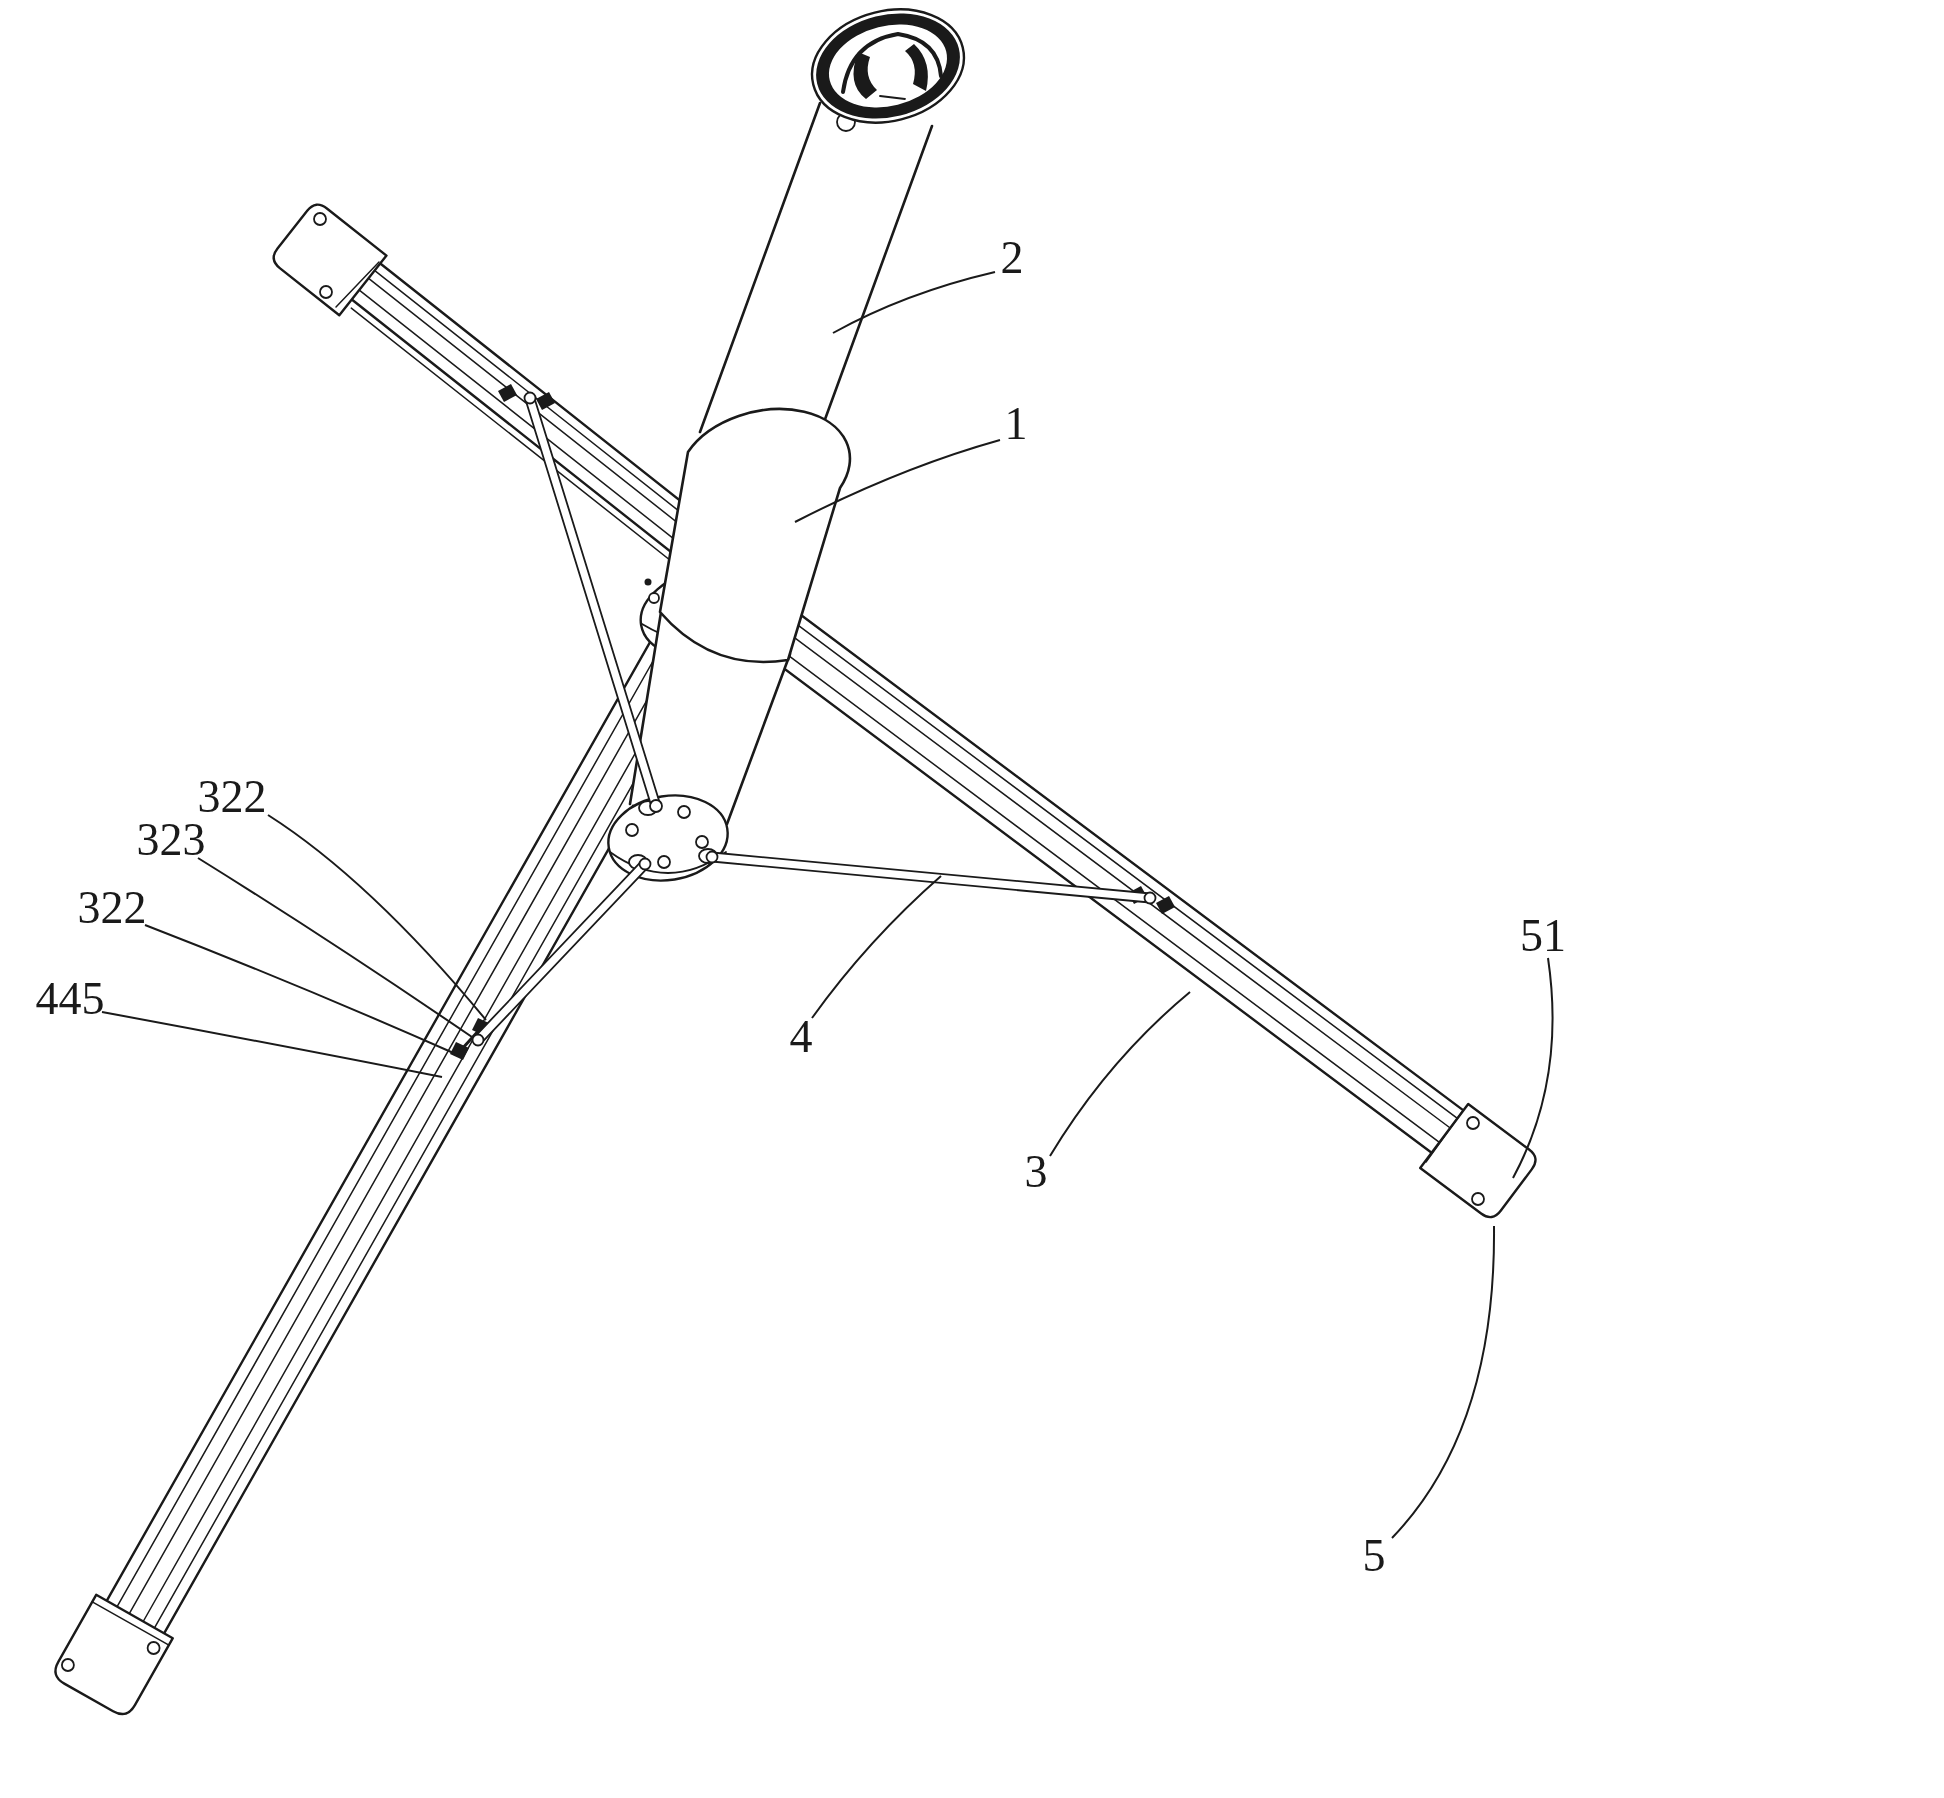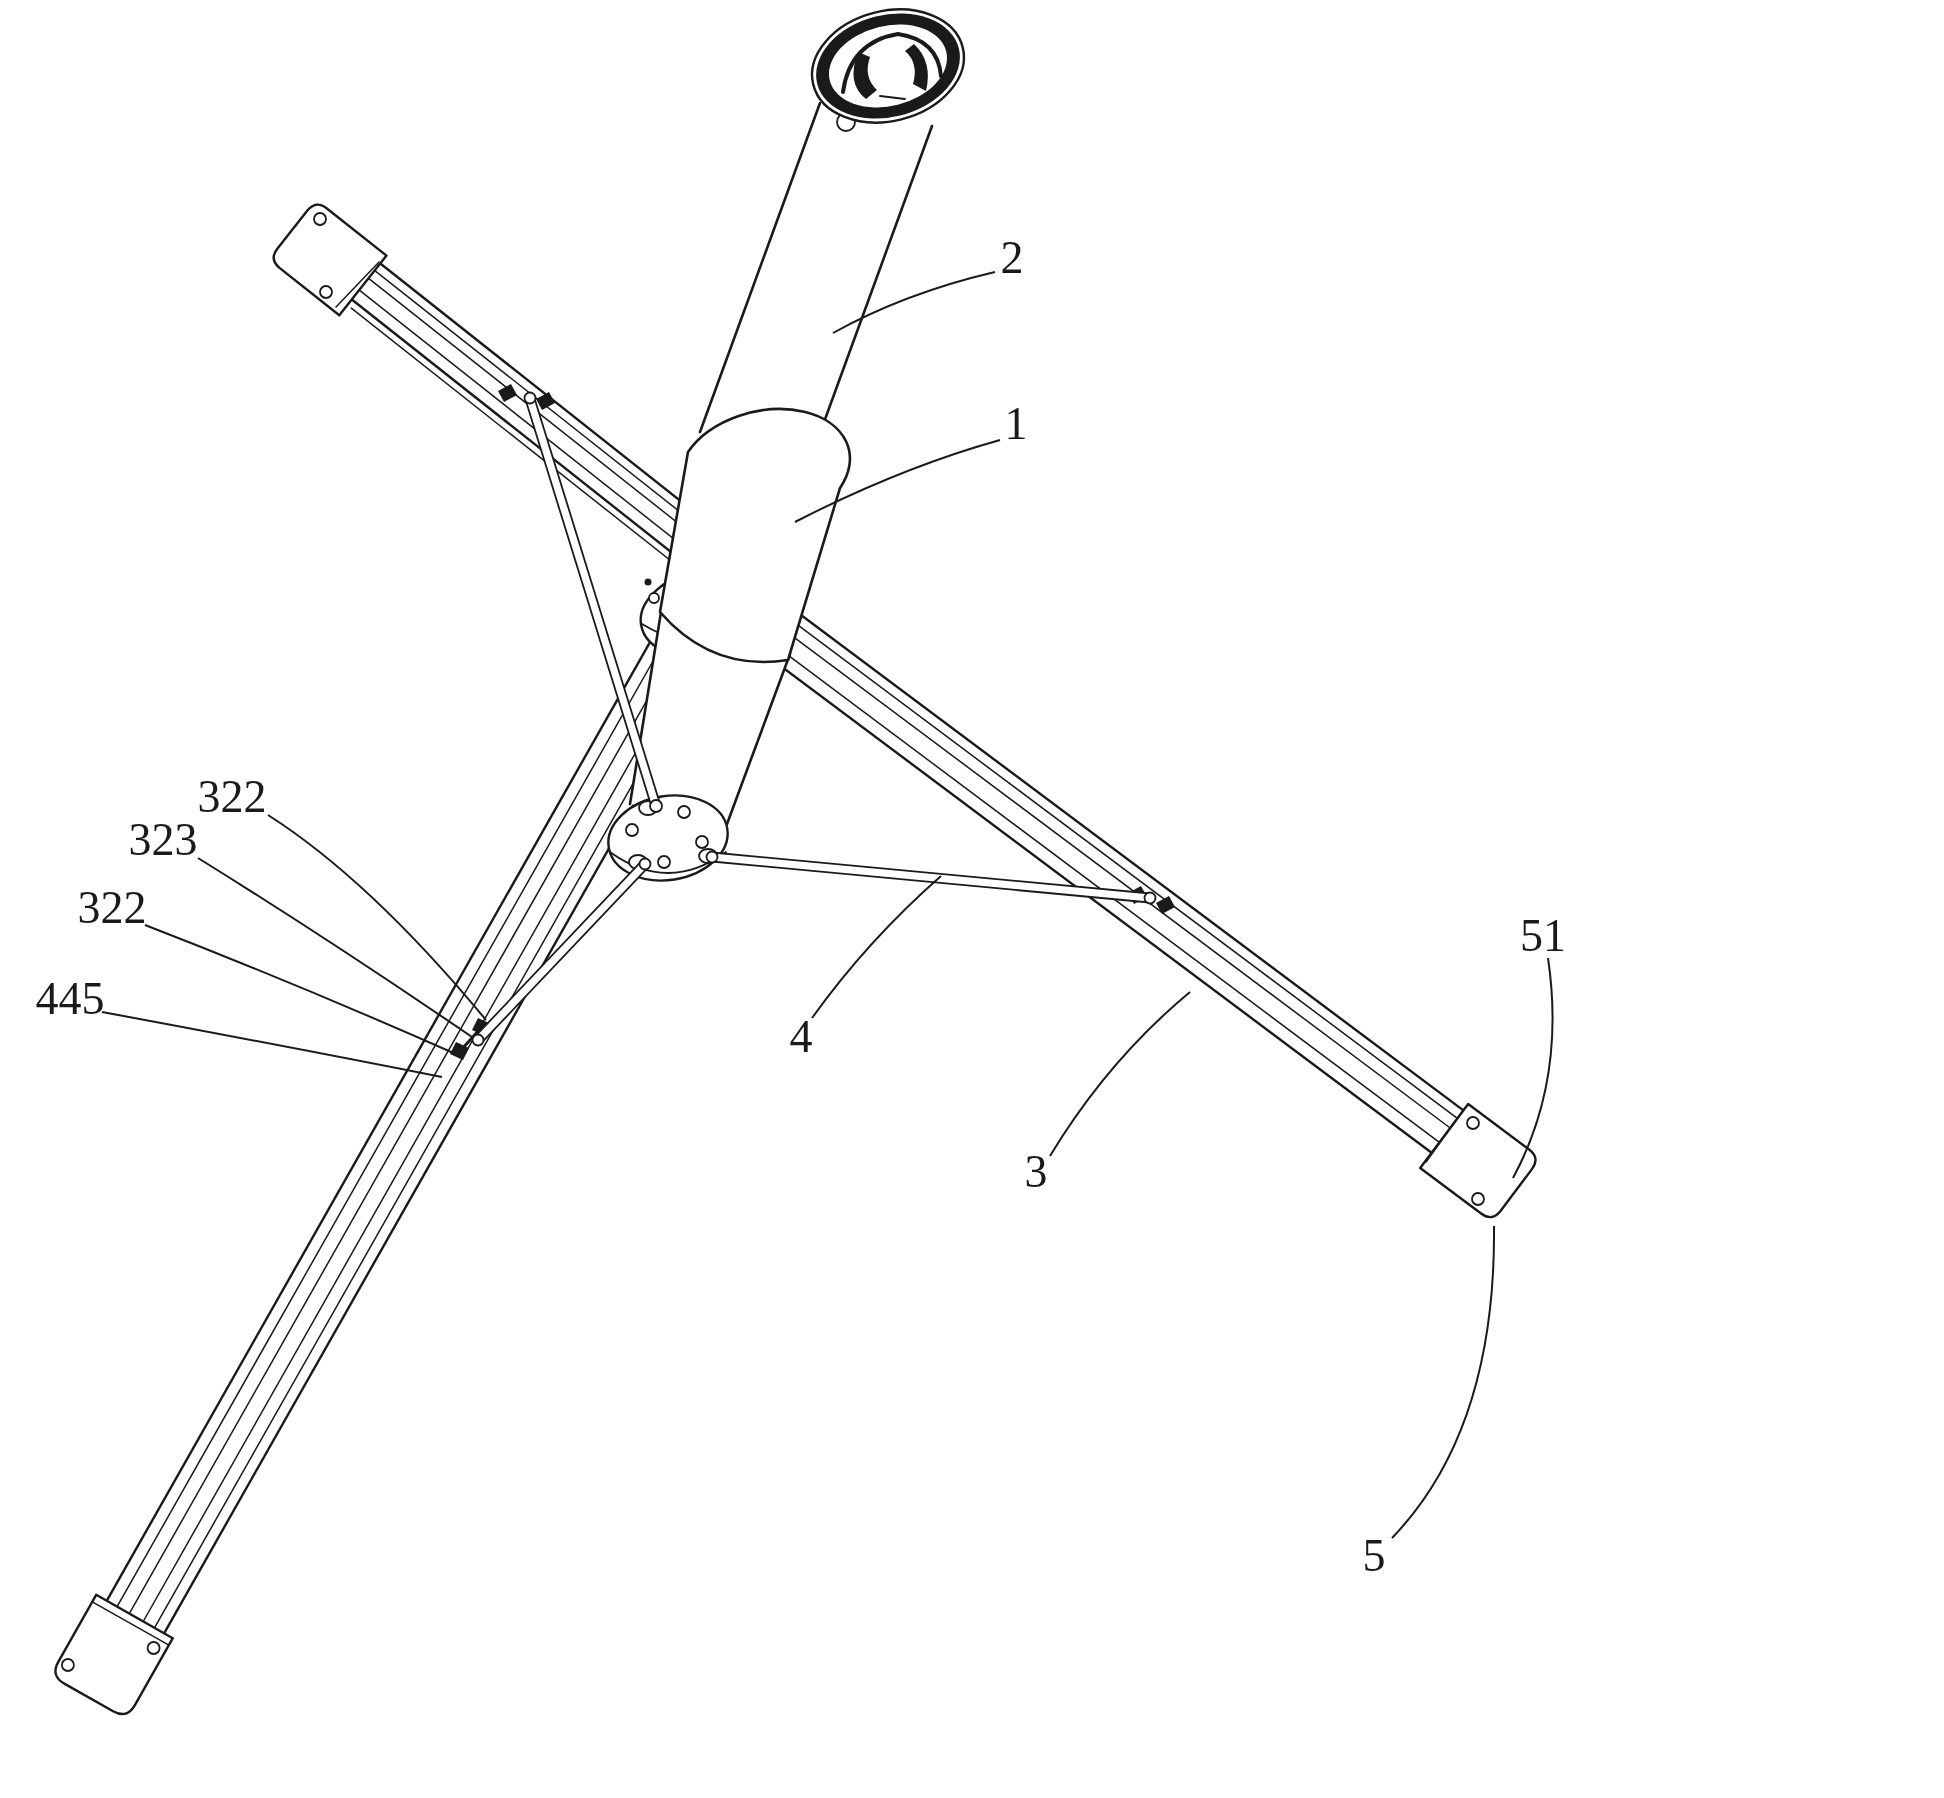--- a/index.html
+++ b/index.html
@@ -182,21 +182,21 @@
       <path class="leader" d="M 812,1018 Q 868,940 941,876"></path>
       <path class="leader" d="M 1548,958 Q 1566,1080 1513,1178"></path>
       <path class="leader" d="M 1050,1156 Q 1108,1060 1190,992"></path>
       <path class="leader" d="M 1392,1538 Q 1496,1430 1494,1226"></path>
     </g>
   </svg>
 
   <div class="callout" style="left:1012px; top:258px;">2</div>
   <div class="callout" style="left:1016px; top:424px;">1</div>
   <div class="callout" style="left:232px;  top:797px;">322</div>
-  <div class="callout" style="left:163px;  top:840px;">323</div>
+  <div class="callout" style="left:171px;  top:840px;">323</div>
   <div class="callout" style="left:112px;  top:908px;">322</div>
   <div class="callout" style="left:70px;   top:999px;">445</div>
   <div class="callout" style="left:801px;  top:1037px;">4</div>
   <div class="callout" style="left:1543px; top:936px;">51</div>
   <div class="callout" style="left:1036px; top:1172px;">3</div>
   <div class="callout" style="left:1374px; top:1556px;">5</div>
 
 </div>
 
 </body></html>

